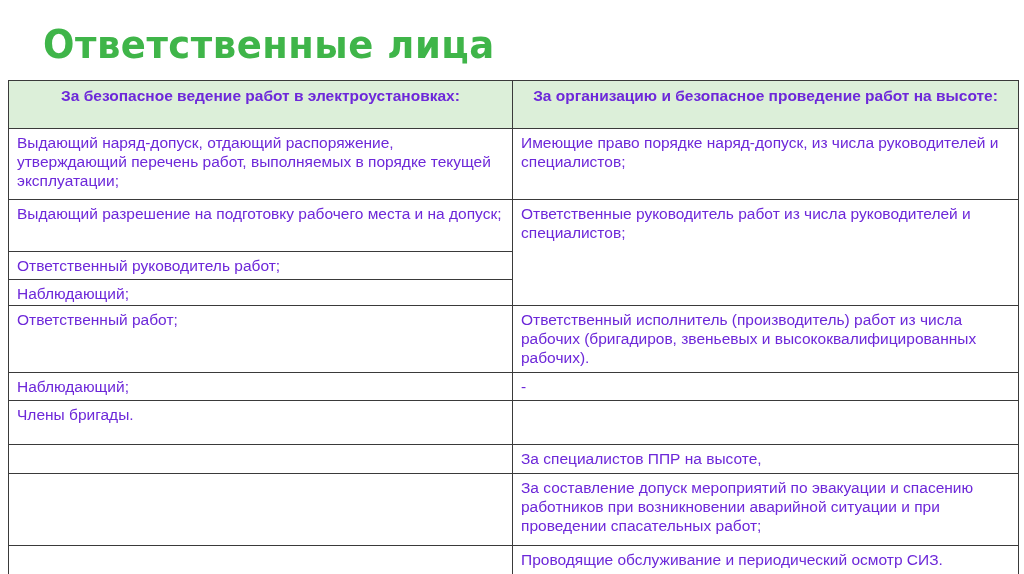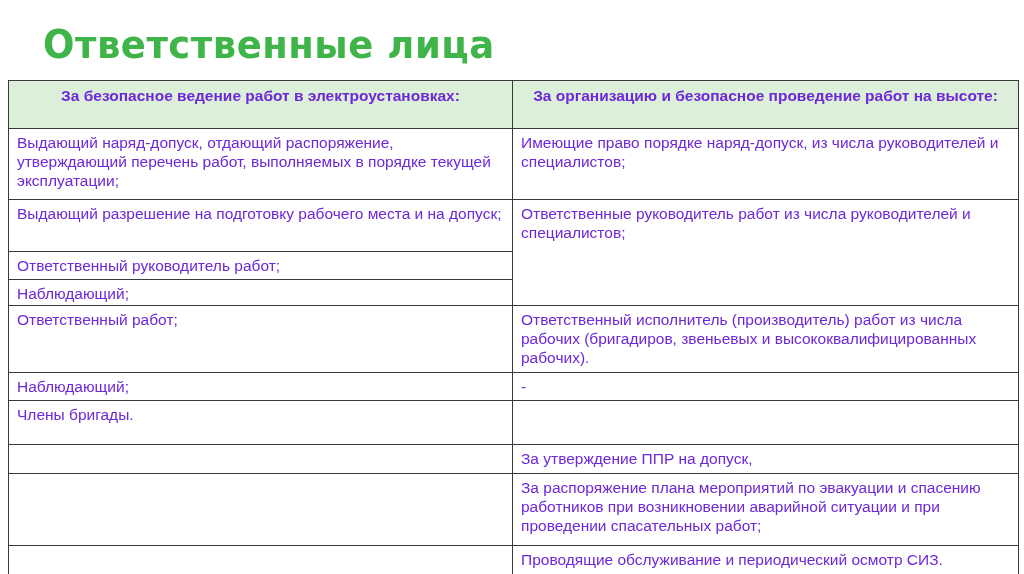--- a/index.html
+++ b/index.html
@@ -94,24 +94,24 @@
     <tr style="height:28px">
       <td>Наблюдающий;</td>
       <td>-</td>
     </tr>
     <tr style="height:44px">
       <td>Члены бригады.</td>
       <td></td>
     </tr>
     <tr style="height:29px">
       <td></td>
-      <td>За утверждение ППР на допуск,</td>
+      <td>За специалистов ППР на высоте,</td>
     </tr>
     <tr style="height:72px">
       <td></td>
-      <td>За распоряжение плана мероприятий по эвакуации и спасению работников при возникновении аварийной ситуации и при проведении спасательных работ;</td>
+      <td>За составление допуск мероприятий по эвакуации и спасению работников при возникновении аварийной ситуации и при проведении спасательных работ;</td>
     </tr>
     <tr style="height:44px">
       <td></td>
       <td>Проводящие обслуживание и периодический осмотр СИЗ.</td>
     </tr>
   </tbody>
 </table>
 
 </body></html>

